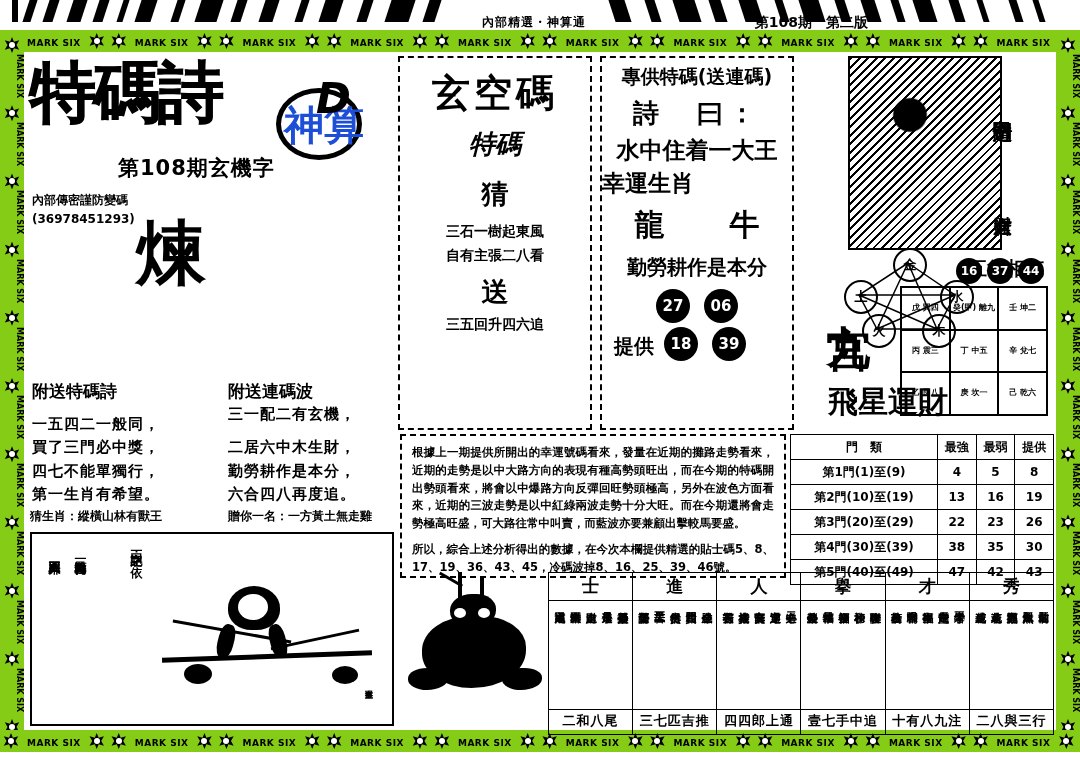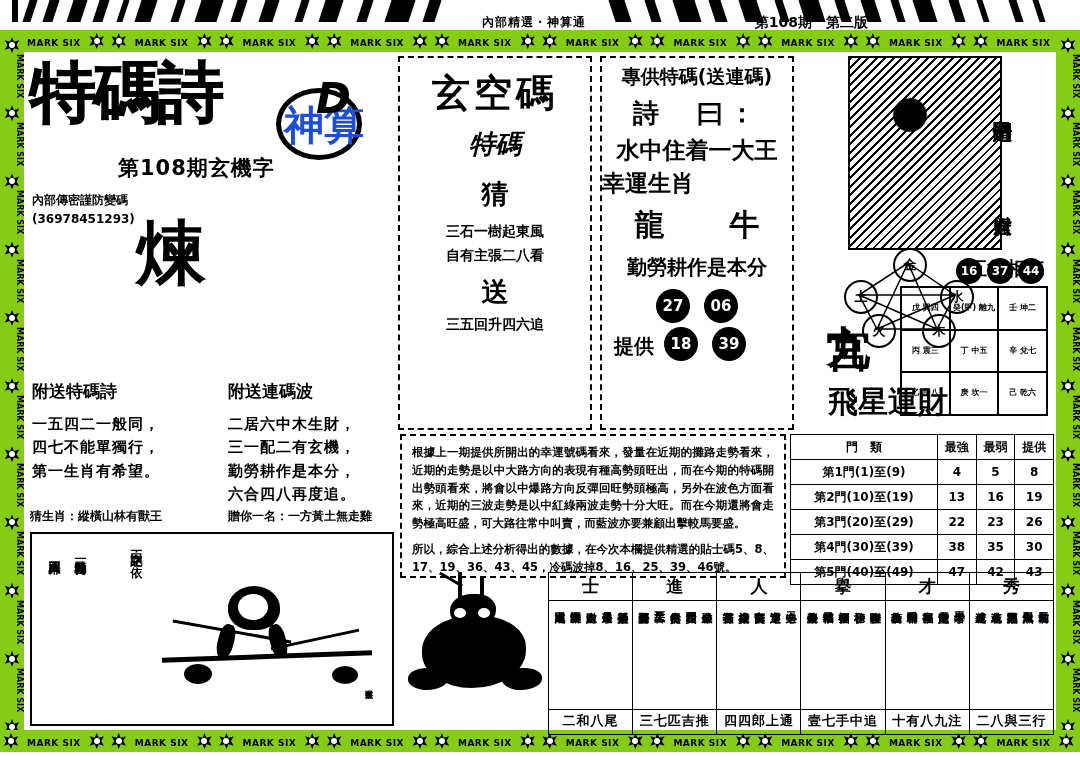--- a/index.html
+++ b/index.html
@@ -273,28 +273,29 @@
     <div class="titleD">D</div>
     <div class="issue-line">第108期玄機字</div>
     <div class="small-note">內部傳密謹防變碼</div>
     <div class="small-note2">(36978451293)</div>
     <div class="lian">煉</div>
   </div>
 
   <div style="position:absolute;left:32px;top:380px;width:170px;">
     <div class="poemhead">附送特碼詩</div>
     <div class="poemline" style="margin-top:10px;">一五四二一般同，</div>
+    <div class="poemline">買了三門必中獎，</div>
     <div class="poemline">四七不能單獨行，</div>
     <div class="poemline">第一生肖有希望。</div>
   </div>
 
   <div style="position:absolute;left:228px;top:380px;width:170px;">
     <div class="poemhead">附送連碼波</div>
+    <div class="poemline">三一配二有玄機，</div>
     <div class="poemline" style="margin-top:10px;">二居六中木生財，</div>
-    <div class="poemline">三一配二有玄機，</div>
     <div class="poemline">勤勞耕作是本分，</div>
     <div class="poemline">六合四八再度追。</div>
   </div>
 
   <div style="position:absolute;left:30px;top:508px;font-size:12px;font-weight:bold;">猜生肖：縱橫山林有獸王</div>
   <div style="position:absolute;left:228px;top:508px;font-size:12px;font-weight:bold;">贈你一名：一方黃土無走雞</div>
 
   <div class="solidbox" id="monkey-box">
     <div class="vtext monkeytxt" style="position:absolute;left:96px;top:10px;height:110px;">一字記之曰：依</div>
     <div class="vtext monkeytxt" style="position:absolute;left:40px;top:18px;height:120px;">一路順風狗吉祥</div>

